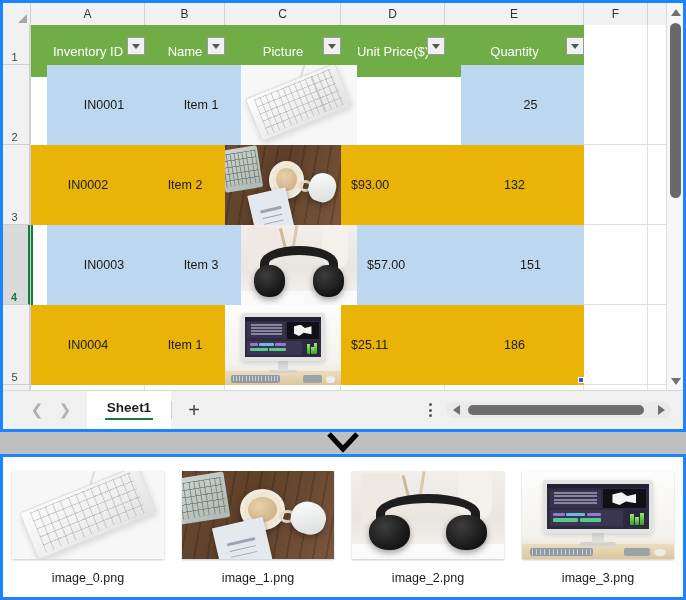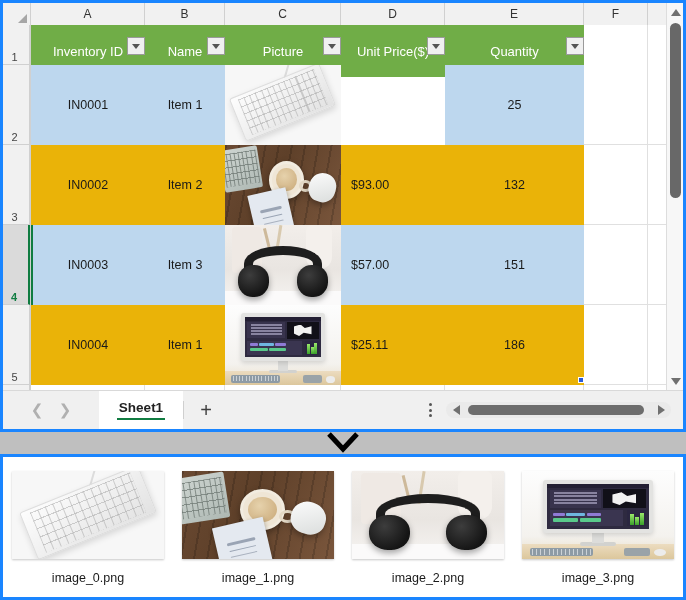--- a/index.html
+++ b/index.html
@@ -123,21 +123,21 @@
     border: 1px solid #9a9a9a;
     display: flex; align-items: center; justify-content: center;
   }
   .filter-btn::after {
     content: "";
     border-style: solid;
     border-width: 5px 4.5px 0 4.5px;
     border-color: #555 transparent transparent transparent;
   }
 
-  .band-a { background: #bdd7ee; }
+  .band-a { background: #bdd7ee; margin-left: 16px; }
   .band-b { background: #eab308; }
 
   .pic-cell {
     position: absolute; top: 0; height: 100%;
     overflow: hidden;
   }
   .pic-cell .ph { width: 100%; height: 100%; position: relative; overflow: hidden; }
 
   .active-left-border {
     position: absolute;
@@ -197,21 +197,21 @@
     width: 28px; height: 28px;
     display: flex; align-items: center; justify-content: center;
     color: #b0b0b0; font-size: 15px;
   }
   .sheet-tab {
     height: 39px;
     background: #fff;
     padding: 0 18px;
     display: flex; flex-direction: column;
     align-items: center; justify-content: center;
-    margin-left: 20px;
+    margin-left: 8px;
     position: relative;
   }
   .sheet-tab .label {
     font-size: 13.5px; font-weight: bold; color: #222;
     padding-bottom: 3px;
   }
   .sheet-tab .underline {
     width: 48px; height: 2.5px; background: #107c41;
   }
   .tab-sep { width: 1px; height: 18px; background: #cfcfcf; }

